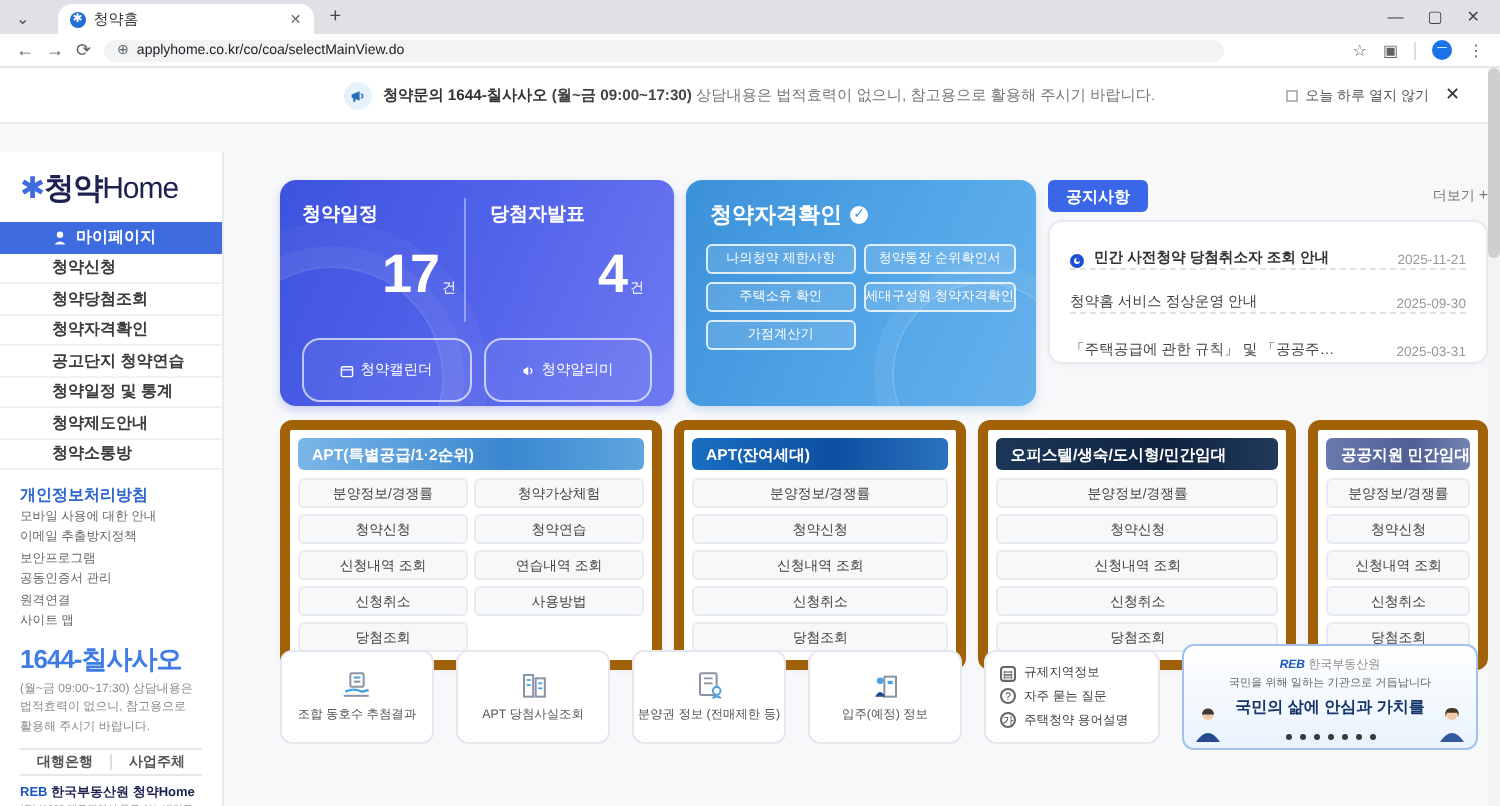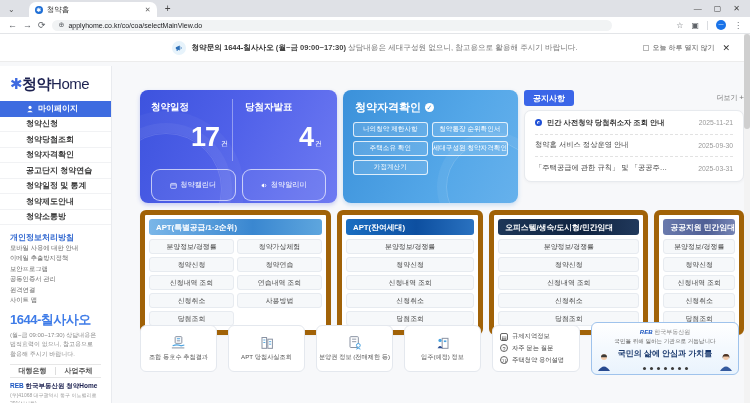--- a/index.html
+++ b/index.html
@@ -32,21 +32,21 @@
   .notice-txt b { color:#333; }
   .notice-txt .hrs { color:#444; font-weight:bold; }
   .dismiss { position:absolute; right:20px; display:flex; align-items:center; gap:4px; }
   .chk { width:6px; height:6px; border:1px solid #b7b7b7; background:#fff; }
   .dismiss-label { font-size:7px; color:#555; }
   .dismiss-x { font-size:9px; color:#333; margin-left:4px; }
 
   .content { position:absolute; left:0; right:0; top:62px; bottom:0; background:#f7f8fa; }
 
   
-  .sidebar { position:absolute; left:0; top:4px; bottom:0; width:112px; background:#fff; border-right:1px solid #e9ebef; }
+  .sidebar { position:absolute; left:0; top:14px; bottom:0; width:112px; background:#fff; border-right:1px solid #e9ebef; }
   .logo { padding:9px 0 7px 10px; font-size:15px; color:#1c2150; letter-spacing:-0.5px; }
   .logo .star { color:#3f6be0; font-weight:bold; }
   .logo b { font-weight:bold; }
   .menu-item { height:15.5px; display:flex; align-items:center; gap:4px; padding-left:26px; font-size:8px; font-weight:bold; color:#3c3c3c; border-bottom:1px solid #f1f2f4; }
   .menu-item.active { background:#3e6ce0; color:#fff; border-bottom:none; }
   .menu-item.active svg { flex:none; }
   .privacy { margin-top:7px; padding-left:10px; font-size:8px; font-weight:bold; color:#2f66d0; }
   .slink { height:10.5px; display:flex; align-items:center; padding-left:10px; font-size:6.3px; color:#666; }
   .phone { margin-top:5px; padding-left:10px; font-size:13px; font-weight:bold; color:#3f7ce8; letter-spacing:-0.5px; }
   .phone-desc { padding:2px 12px 0 10px; font-size:6px; color:#8a8a8a; line-height:1.55; }
@@ -83,21 +83,21 @@
   .qcheck { width:9px; height:9px; border-radius:50%; background:#fff; color:#3b91da; font-size:7px; line-height:9px; text-align:center; font-weight:bold; }
   .qual-grid { display:grid; grid-template-columns:1fr 1fr; gap:4px; position:relative; z-index:1; }
   .qbtn { height:15px; border:1px solid rgba(255,255,255,.8); background:rgba(255,255,255,.13); border-radius:3px; display:flex; align-items:center; justify-content:center; font-size:6.6px; color:#fff; white-space:nowrap; }
 
   .notice-panel { flex:1; }
   .np-head { display:flex; align-items:center;text-align:right; }
   .np-tab { background:#3b66e8; color:#fff; font-size:8px; font-weight:bold; padding:2.5px 9px; border-radius:3px; }
   .np-more { margin-left:auto; font-size:7px; color:#777; }
   .np-more .plus { font-size:8px; }
   .np-list { margin-top:4px; background:#fff; border:1px solid #e7eaee; border-radius:7px; padding:1px 10px; box-shadow:0 1px 3px rgba(0,0,0,.04); }
-  .np-item { height:22.5px; display:flex; align-items:center; gap:5px; border-bottom:1px dashed #e2e2e2; }
+  .np-item { height:22.5px; display:flex; align-items:flex-end; gap:5px; border-bottom:1px dashed #e2e2e2; }
   .np-item:last-child { border-bottom:none; }
   .np-dot { width:7px; height:7px; border:2px solid #1e4fd6; border-radius:50%; position:relative; flex:none; }
   .np-dot::after { content:""; position:absolute; left:50%; top:50%; width:2px; height:2px; margin:-1px 0 0 -1px; border-radius:50%; background:#1e4fd6; }
   .np-title { font-size:7.3px; color:#333; font-weight:bold; white-space:nowrap; overflow:hidden; }
   .np-item.plain .np-title { font-weight:normal; color:#444; }
   .np-date { margin-left:auto; font-size:6.8px; color:#999; flex:none; }
 
   .row2 { position:absolute; left:7px; top:148px; right:6px; display:flex; gap:6px; }
   .sec-card { background:#fff; border:5px solid #a16207; border-radius:6px; padding:4px; box-shadow:0 1px 2px rgba(0,0,0,.04); }
   .sec-a { width:192px; } .sec-b { width:147px; } .sec-c { width:160px; } .sec-d { flex:1; }
@@ -168,21 +168,21 @@
 </div>
 
 <div class="notice-bar">
   <span class="mega">
     <svg width="8" height="8" viewBox="0 0 10 10">
         <path d="M1 4 L6 2 L6 8 L1 6 Z" fill="#2d6fb8"></path>
         <path d="M7 3.4 Q9 5 7 6.6" stroke="#2d6fb8" stroke-width="0.9" fill="none"></path>
         <rect x="2" y="6.2" width="1.4" height="2.4" fill="#2d6fb8"></rect>
       </svg>
   </span>
-  <span class="notice-txt"><b>청약문의 1644-칠사사오</b> <span class="hrs">(월~금 09:00~17:30)</span><span> 상담내용은 세대구성원 없으니, 참고용으로 활용해 주시기 바랍니다.</span></span>
+  <span class="notice-txt"><b>청약문의 1644-칠사사오</b> <span class="hrs">(월~금 09:00~17:30)</span><span> 상담내용은 법적효력이 없으니, 참고용으로 활용해 주시기 바랍니다.</span></span>
   <span class="dismiss">
     <span class="chk"></span>
     <span class="dismiss-label">오늘 하루 열지 않기</span>
     <span class="dismiss-x">✕</span>
   </span>
 </div>
 
 <div class="content">
 
   <div class="sidebar">

